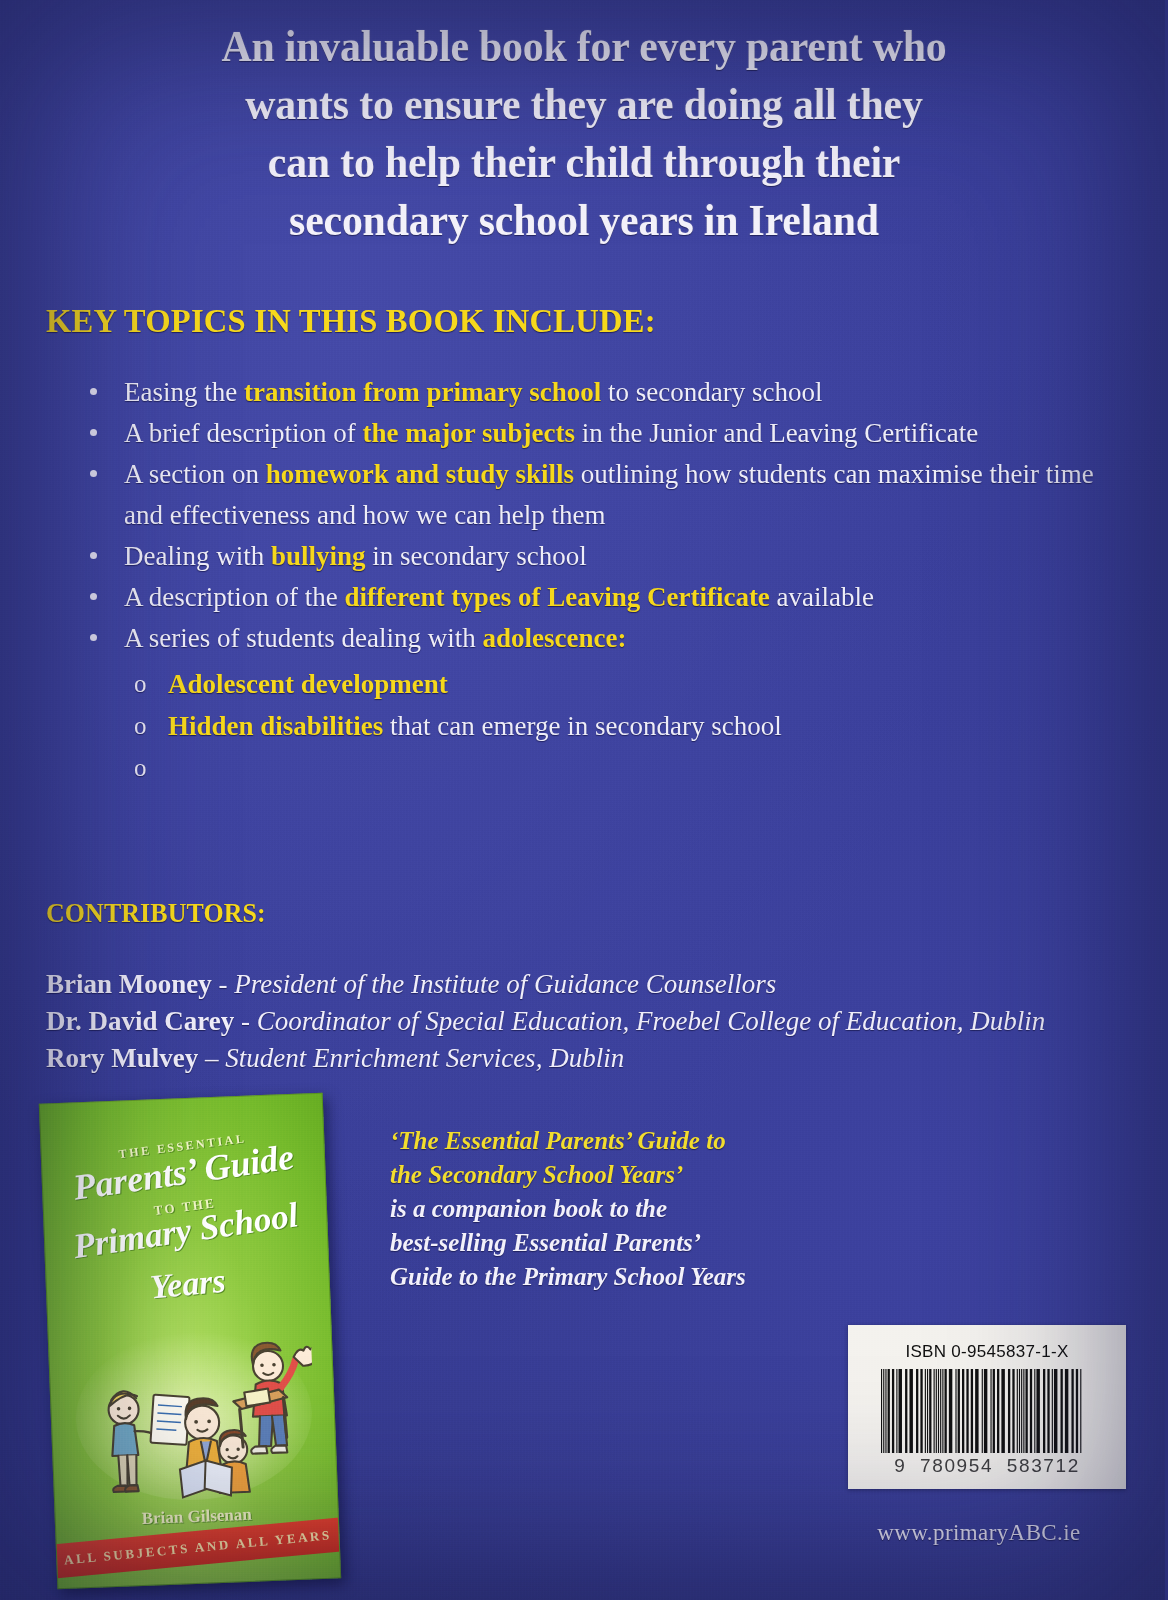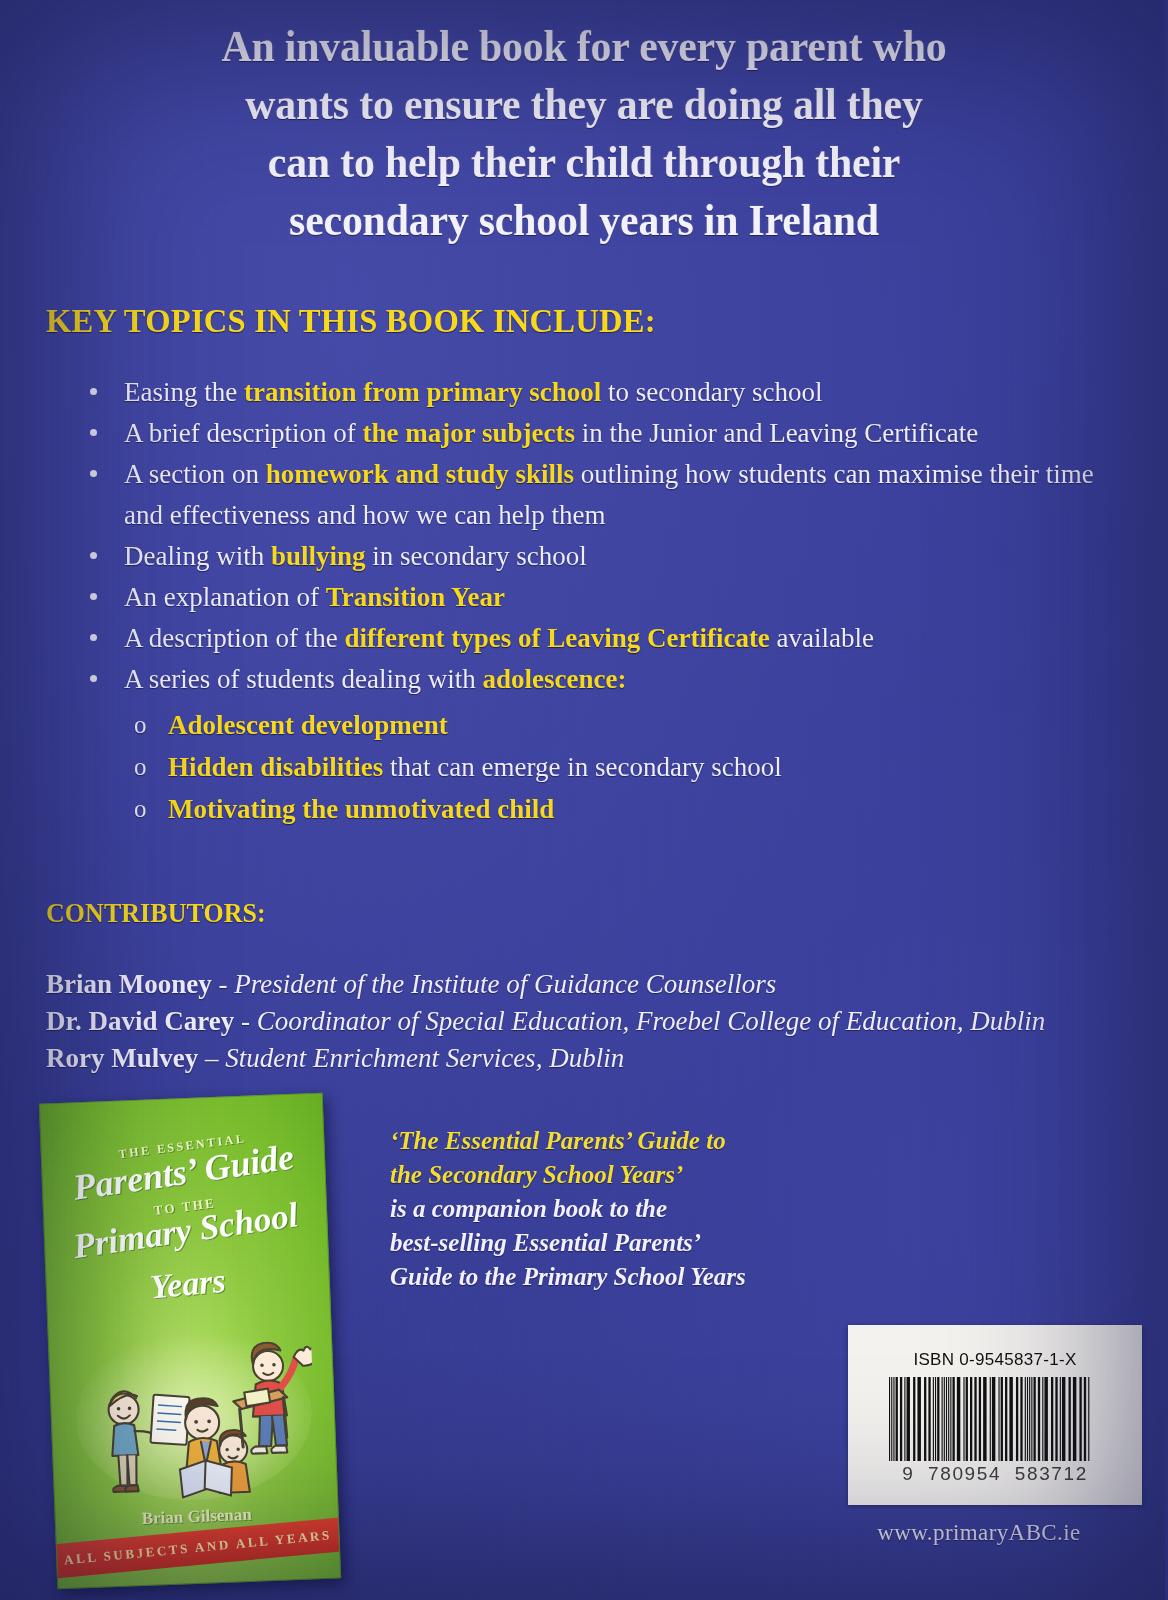--- a/index.html
+++ b/index.html
@@ -236,21 +236,21 @@
   .sk { stroke: #4b4332; stroke-width: 2.1; fill: none; stroke-linecap: round; stroke-linejoin: round; }
 
   
   .barcode-box {
     position: absolute;
     left: 848px;
     top: 1325px;
     width: 262px;
     height: 148px;
     background: #f4f2ee;
-    padding: 16px;
+    padding: 8px;
     box-shadow: 0 1px 4px rgba(10,10,45,.45);
   }
   .isbn-text {
     text-align: center;
     color: #111;
     font-family: "Liberation Sans", sans-serif;
     font-size: 17px;
     letter-spacing: .3px;
     margin-top: 9px;
   }
@@ -293,27 +293,26 @@
     <div>secondary school years in Ireland</div>
   </div>
 
   <div class="kt-title">KEY TOPICS IN THIS BOOK INCLUDE:</div>
 
   <div class="bullets" id="bullets">
       <div class="bullet-row"><span class="dot"></span><span>Easing the </span><span class="hl">transition from primary school</span><span> to secondary school</span></div>
       <div class="bullet-row"><span class="dot"></span><span>A brief description of </span><span class="hl">the major subjects</span><span> in the Junior and Leaving Certificate</span></div>
       <div class="bullet-row"><span class="dot"></span><span>A section on </span><span class="hl">homework and study skills</span><span> outlining how students can maximise their time and effectiveness and how we can help them</span></div>
       <div class="bullet-row"><span class="dot"></span><span>Dealing with </span><span class="hl">bullying</span><span> in secondary school</span></div>
-      <div class="bullet-row"><span class="dot"></span><span>An explanation of </span><span class="hl">Transition Year</span></div>
       <div class="bullet-row"><span class="dot"></span><span>A description of the </span><span class="hl">different types of Leaving Certificate</span><span> available</span></div>
       <div class="bullet-row"><span class="dot"></span><span>A series of students dealing with </span><span class="hl">adolescence:</span></div>
       <div class="sub-list">
         <div class="sub-row"><span class="omark">o</span><span class="hl">Adolescent development</span></div>
         <div class="sub-row"><span class="omark">o</span><span class="hl">Hidden disabilities</span><span> that can emerge in secondary school</span></div>
-        <div class="sub-row"><span class="omark">o</span><span class="hl">Motivating the unmotivated child</span></div>
+        <div class="sub-row"><span class="omark">o</span></div>
       </div>
     </div>
 
   <div class="contrib-title">CONTRIBUTORS:</div>
   <div class="contrib-list" id="contrib-list">
       <div><span class="nm">Brian Mooney</span><span> - </span><span class="role">President of the Institute of Guidance Counsellors</span></div>
       <div><span class="nm">Dr. David Carey</span><span> - </span><span class="role">Coordinator of Special Education, Froebel College of Education, Dublin</span></div>
       <div><span class="nm">Rory Mulvey</span><span> – </span><span class="role">Student Enrichment Services, Dublin</span></div>
     </div>
 

